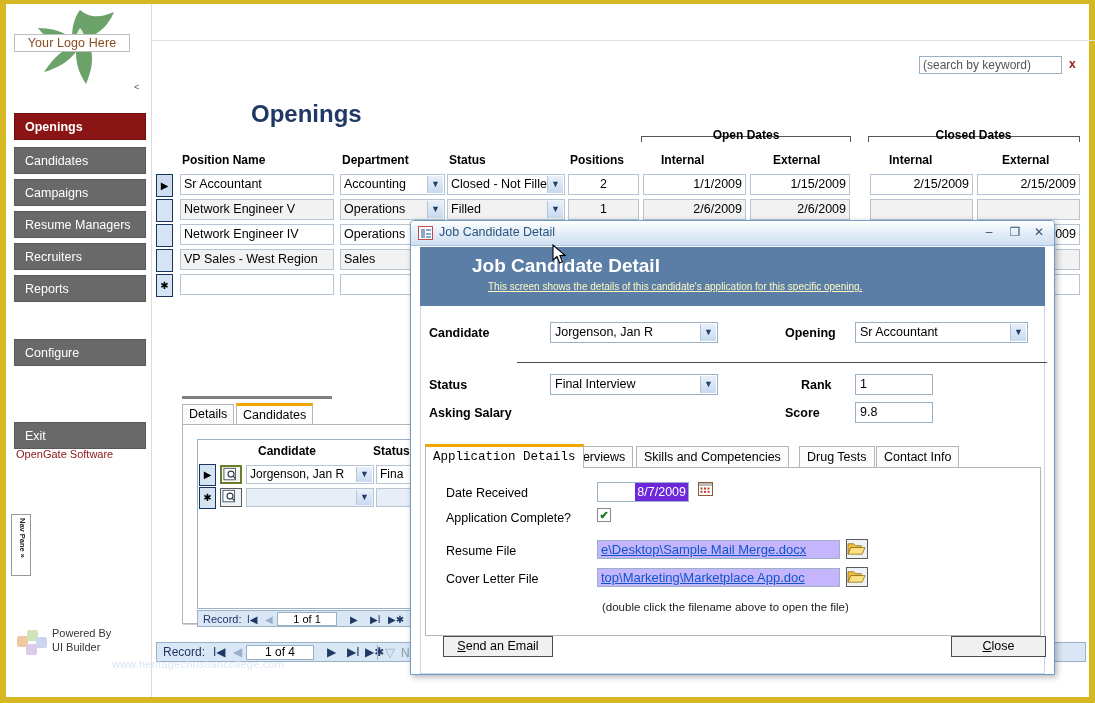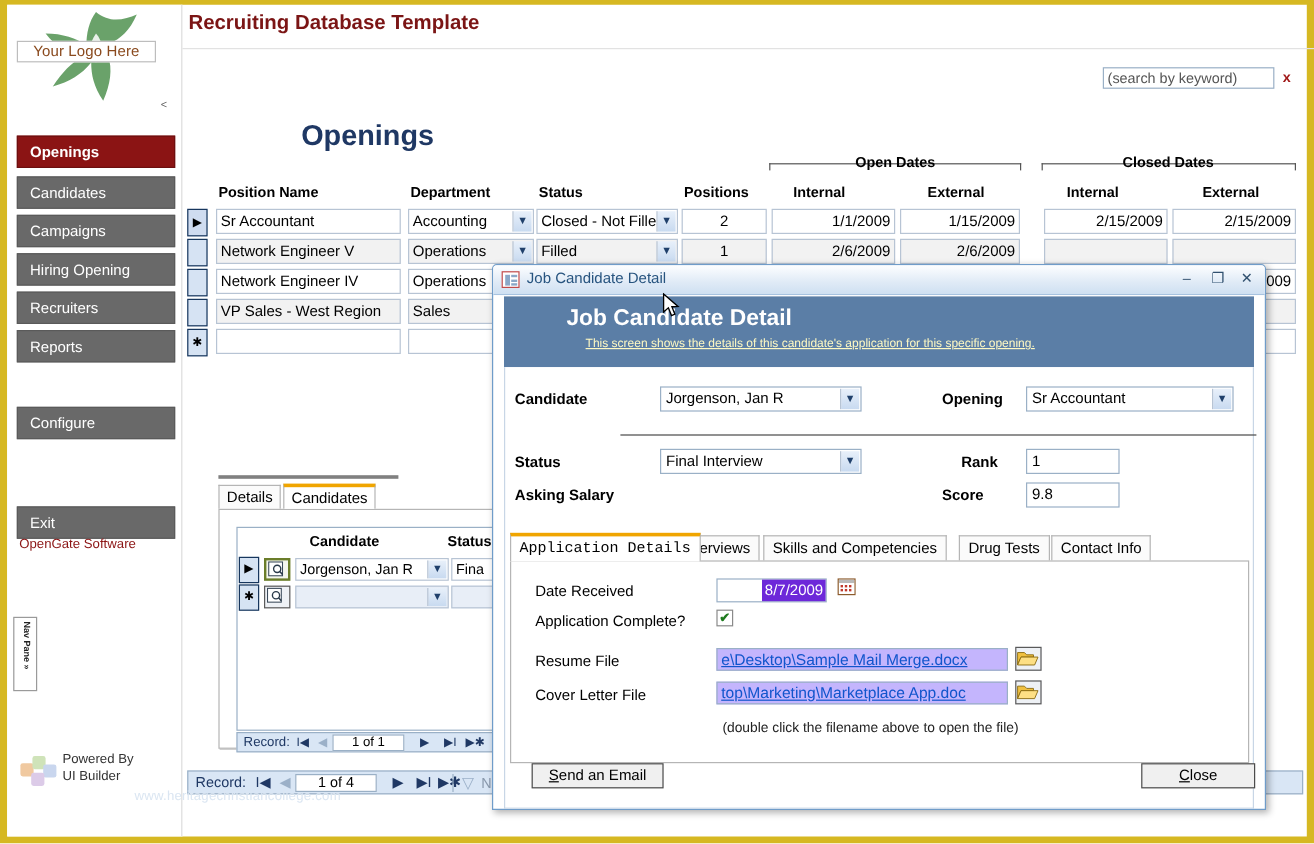--- a/index.html
+++ b/index.html
@@ -339,21 +339,21 @@
     <div class="nav-btn active" id="nav-openings">
       <span>Openings</span>
     </div>
     <div class="nav-btn" id="nav-candidates">
       <span>Candidates</span>
     </div>
     <div class="nav-btn" id="nav-campaigns">
       <span>Campaigns</span>
     </div>
     <div class="nav-btn" id="nav-hiring">
-      <span>Hiring Opening</span>
+      <span>Resume Managers</span>
     </div>
     <div class="nav-btn" id="nav-recruiters">
       <span>Recruiters</span>
     </div>
     <div class="nav-btn" id="nav-reports">
       <span>Reports</span>
     </div>
     <div class="nav-btn" id="nav-configure">
       <span>Configure</span>
     </div>
@@ -374,21 +374,20 @@
         <rect x="20" y="9" width="11" height="11" rx="2" fill="#c9d6ee"></rect>
         <rect x="10" y="16" width="11" height="11" rx="2" fill="#dccbe8"></rect>
       </svg>
       <div class="pb-text">
         <div>Powered By</div>
         <div>UI Builder</div>
       </div>
     </div>
   </div>
 
-  <div id="header-title">Recruiting Database Template</div>
   <div id="header-rule"></div>
 
   <div id="search-wrap">
     <input id="search-input" type="text" value="(search by keyword)" style="">
     <span id="search-clear">x</span>
   </div>
 
   <div id="page-title">Openings</div>
 
   <div id="grid">

